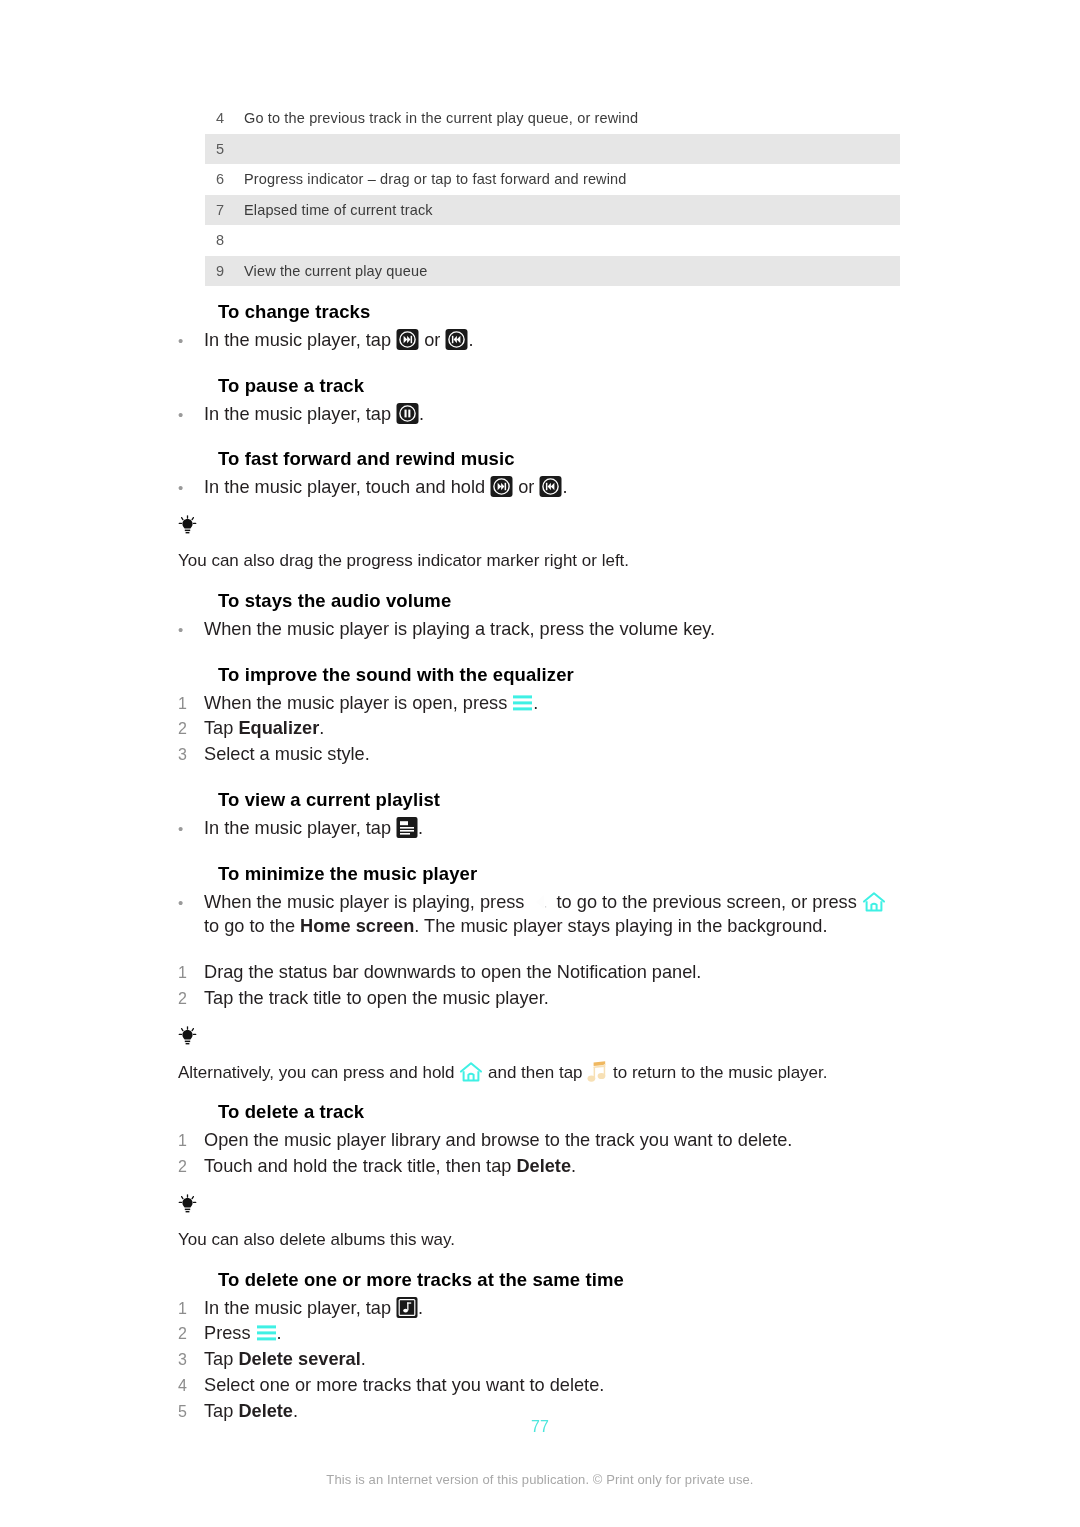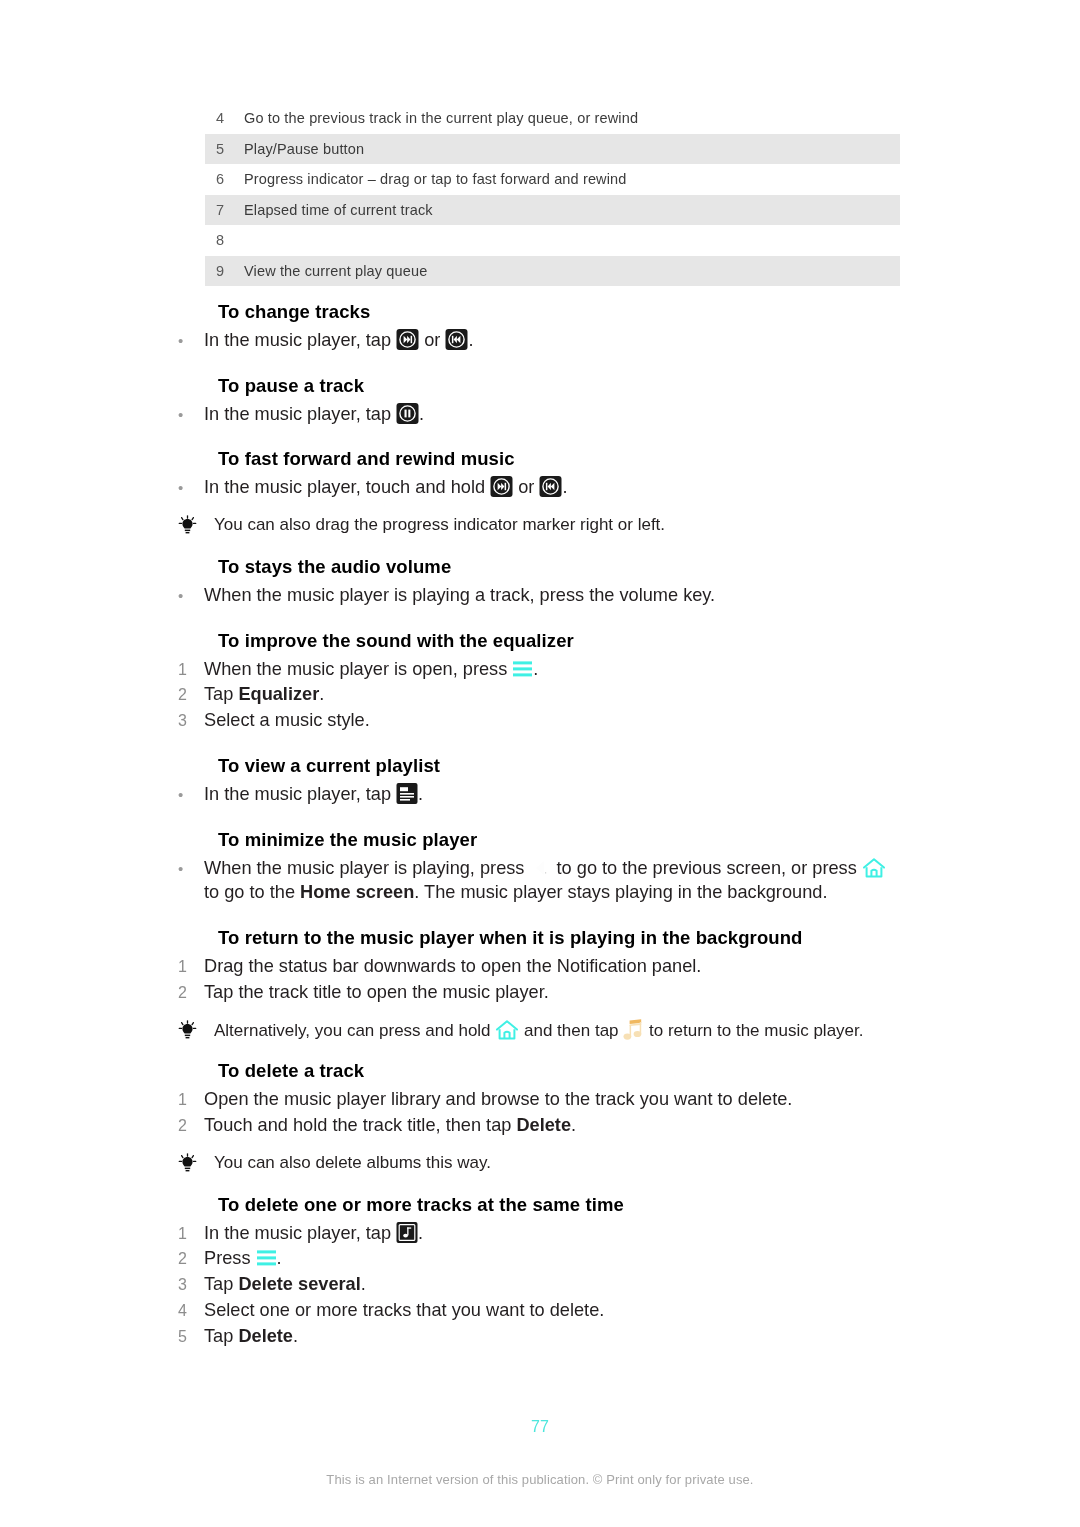--- a/index.html
+++ b/index.html
@@ -93,20 +93,21 @@
   li.item .txt { flex: 1 1 auto; }
   b, strong { font-weight: bold; }
 
   
   .tip {
     display: flex;
     align-items: flex-start;
     font-size: 17px;
     line-height: 1.4;
     margin: 13px 0 0 0;
+    flex-direction: column;
   }
   .tip .tip-icon { flex: 0 0 36px; padding-top: 2px; }
   .tip .tip-txt { flex: 1 1 auto; }
 
   
   .ico {
     display: inline-block;
     vertical-align: -4px;
     line-height: 0;
   }
@@ -146,21 +147,20 @@
 
   <div class="legend-table">
 
     <div class="legend-row">
       <span class="legend-num">4</span>
       <span class="legend-text">Go to the previous track in the current play queue, or rewind</span>
     </div>
 
     <div class="legend-row shaded">
       <span class="legend-num">5</span>
-      <span class="legend-text">Play/Pause button</span>
     </div>
 
     <div class="legend-row">
       <span class="legend-num">6</span>
       <span class="legend-text">Progress indicator – drag or tap to fast forward and rewind</span>
     </div>
 
     <div class="legend-row shaded">
       <span class="legend-num">7</span>
       <span class="legend-text">Elapsed time of current track</span>
@@ -311,21 +311,20 @@
                 </svg></span><span> to go to the previous screen, or press </span><span class="ico ico-home"><svg viewBox="0 0 24 22">
                   <path d="M2 10.6 L12 2.2 L22 10.6" fill="none" stroke="#3ff0e4" stroke-width="2" stroke-linejoin="round" stroke-linecap="round"></path>
                   <path d="M4.6 10.2 L4.6 19.4 L19.4 19.4 L19.4 10.2" fill="none" stroke="#3ff0e4" stroke-width="2" stroke-linejoin="round"></path>
                   <path d="M9.4 19.4 L9.4 13.8 Q12 11.6 14.6 13.8 L14.6 19.4" fill="none" stroke="#3ff0e4" stroke-width="2" stroke-linejoin="round"></path>
                 </svg></span><span> to go to the </span><b>Home screen</b><span>. The music player stays playing in the background.</span></span>
         </li>
       </ul>
     </div>
 
     <div class="block tight">
-      <h2 class="section-title">To return to the music player when it is playing in the background</h2>
       <ol class="steps">
         <li class="item">
           <span class="marker">1</span>
           <span class="txt">Drag the status bar downwards to open the Notification panel.</span>
         </li>
         <li class="item">
           <span class="marker">2</span>
           <span class="txt">Tap the track title to open the music player.</span>
         </li>
       </ol>

